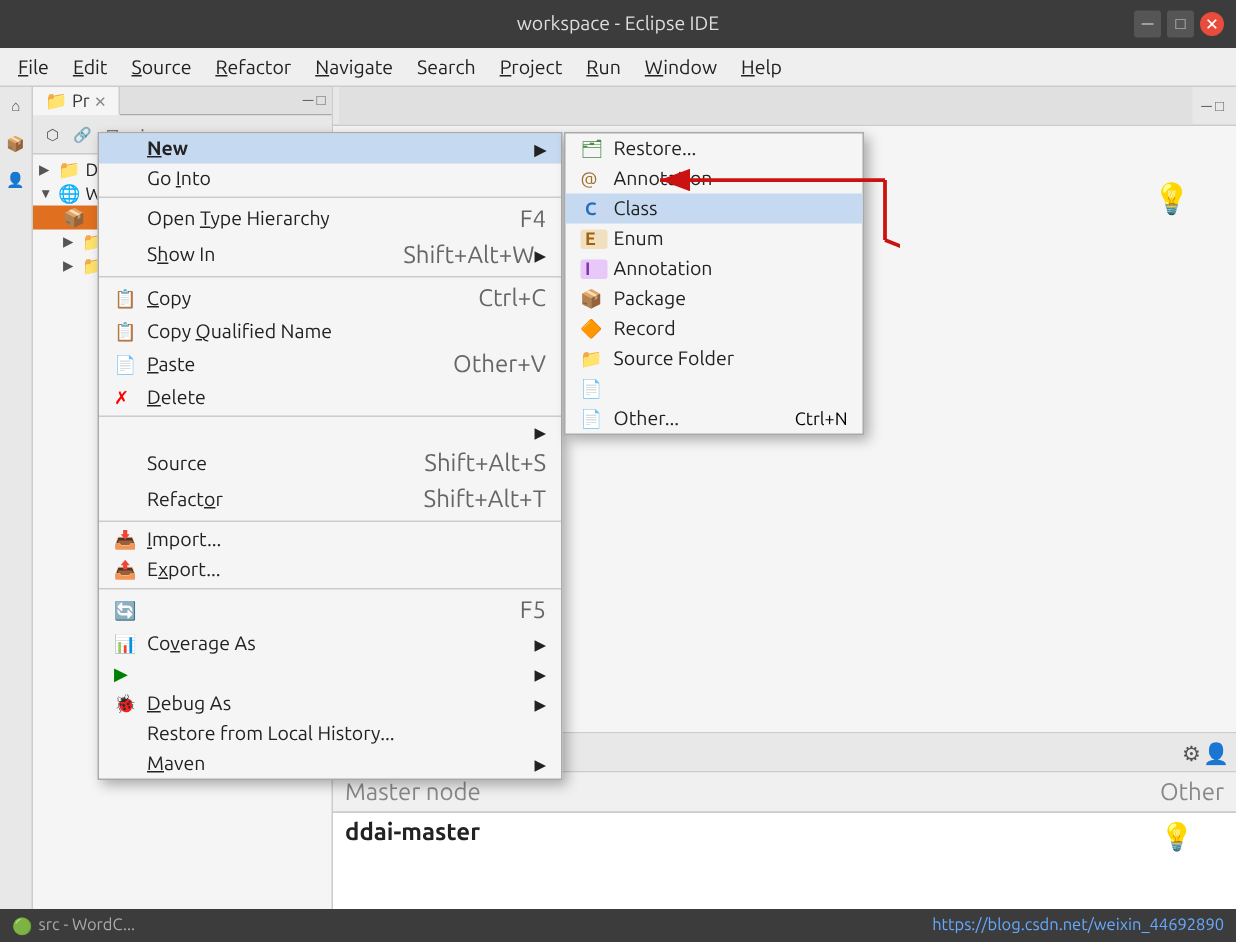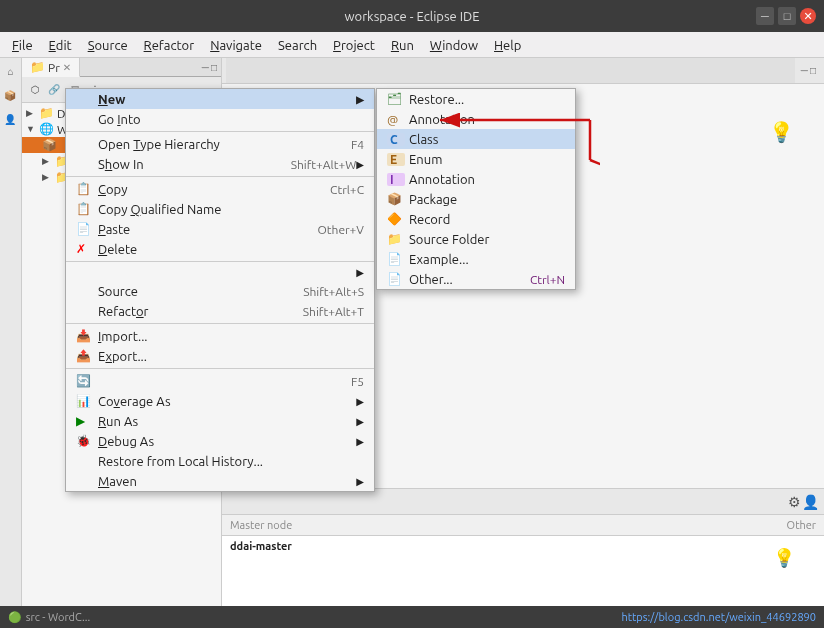--- a/index.html
+++ b/index.html
@@ -158,21 +158,21 @@
       align-items: center;
       padding: 3px 10px;
       cursor: pointer;
       color: #222;
       position: relative;
     }
     .cm-item.highlighted { background: #c5d9f1; }
     .cm-item-icon { width: 18px; margin-right: 4px; font-size: 12px; }
     .cm-item-label { flex: 1; }
     .cm-item-label u { text-decoration: underline; }
-    .cm-item-shortcut { color: #666; font-size: 12px; margin-left: auto; padding-left: 20px; }
+    .cm-item-shortcut { color: #666; font-size: 16px; margin-left: auto; padding-left: 20px; }
     .cm-item-arrow { margin-left: auto; font-size: 10px; }
     .cm-separator { height: 1px; background: #ccc; margin: 2px 0; }
     .cm-item-new {
       font-weight: bold;
       color: #222;
     }
 
     
     .submenu {
       position: absolute;
@@ -188,21 +188,21 @@
     .sm-item {
       display: flex;
       align-items: center;
       padding: 3px 10px;
       cursor: pointer;
       color: #222;
     }
     .sm-item.highlighted { background: #c5d9f1; }
     .sm-icon { width: 18px; margin-right: 4px; font-size: 12px; }
     .sm-label { flex: 1; }
-    .sm-shortcut { color: #701a75; font-size: 12px; }
+    .sm-shortcut { color: #000000; font-size: 12px; }
 
     
     .panel-right {
       flex: 1;
       display: flex;
       flex-direction: column;
       background: #f5f5f5;
       overflow: hidden;
     }
     .panel-right-toolbar {
@@ -241,21 +241,21 @@
       border-bottom: 1px solid #ccc;
       display: flex;
       align-items: center;
       justify-content: flex-end;
       padding: 0 4px;
       gap: 2px;
     }
     .br-table {
       width: 100%;
       border-collapse: collapse;
-      font-size: 11px;
+      font-size: 16px;
     }
     .br-table th {
       background: #f0f0f0;
       padding: 4px 8px;
       text-align: left;
       border-bottom: 1px solid #ccc;
       color: #888;
       font-weight: normal;
     }
     .br-table td {
@@ -529,21 +529,20 @@
     <span class="cm-item-icon">🔄</span>
     <span class="cm-item-shortcut">F5</span>
   </div>
   <div class="cm-item">
     <span class="cm-item-icon">📊</span>
     <span class="cm-item-label">Co<u>v</u>erage As</span>
     <span class="cm-item-arrow">▶</span>
   </div>
   <div class="cm-item">
     <span class="cm-item-icon" style="color:green;">▶</span>
-    <span class="cm-item-label"><u>R</u>un As</span>
     <span class="cm-item-arrow">▶</span>
   </div>
   <div class="cm-item">
     <span class="cm-item-icon">🐞</span>
     <span class="cm-item-label"><u>D</u>ebug As</span>
     <span class="cm-item-arrow">▶</span>
   </div>
   <div class="cm-item">
     <span class="cm-item-icon"></span>
     <span class="cm-item-label">Restore from Local History...</span>
@@ -582,21 +581,20 @@
     <div class="sm-item">
       <span class="sm-icon icon-record" style="color:#a06010;">🔶</span>
       <span class="sm-label">Record</span>
     </div>
     <div class="sm-item">
       <span class="sm-icon icon-srcfolder">📁</span>
       <span class="sm-label">Source Folder</span>
     </div>
     <div class="sm-item">
       <span class="sm-icon icon-example">📄</span>
-      <span class="sm-label">Example...</span>
     </div>
     <div class="sm-item">
       <span class="sm-icon icon-other">📄</span>
       <span class="sm-label">Other...</span>
       <span class="sm-shortcut">Ctrl+N</span>
     </div>
   </div>
 </div>
 
 <svg class="red-arrow-svg" width="180" height="80">

